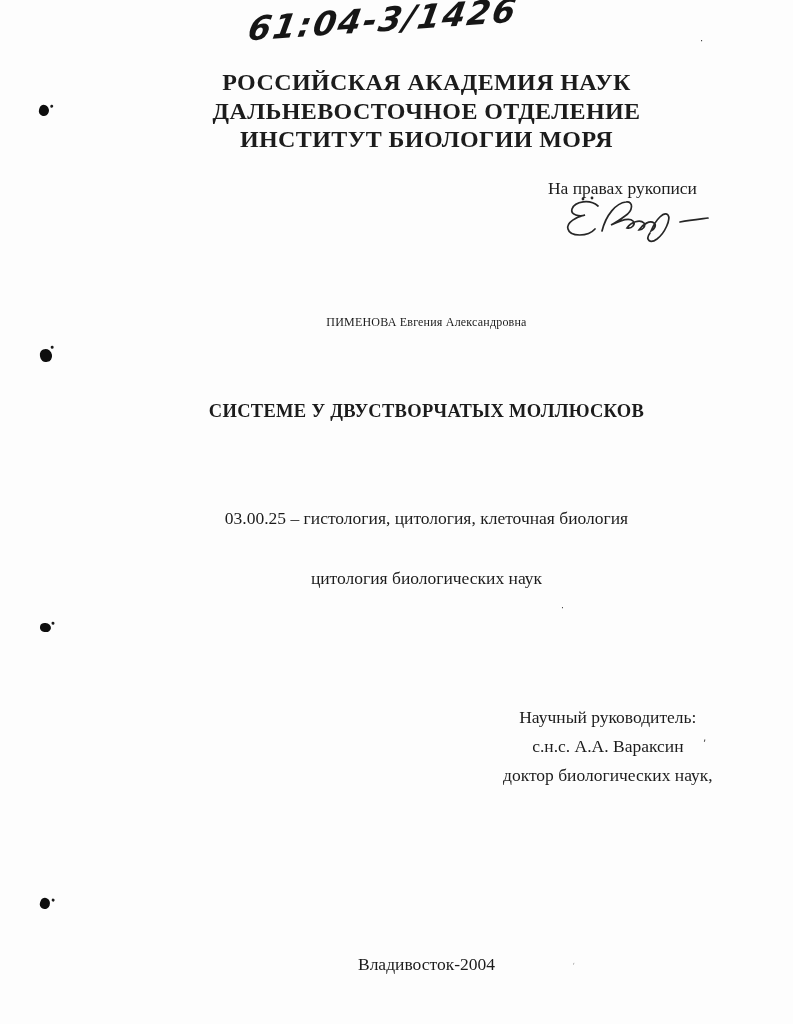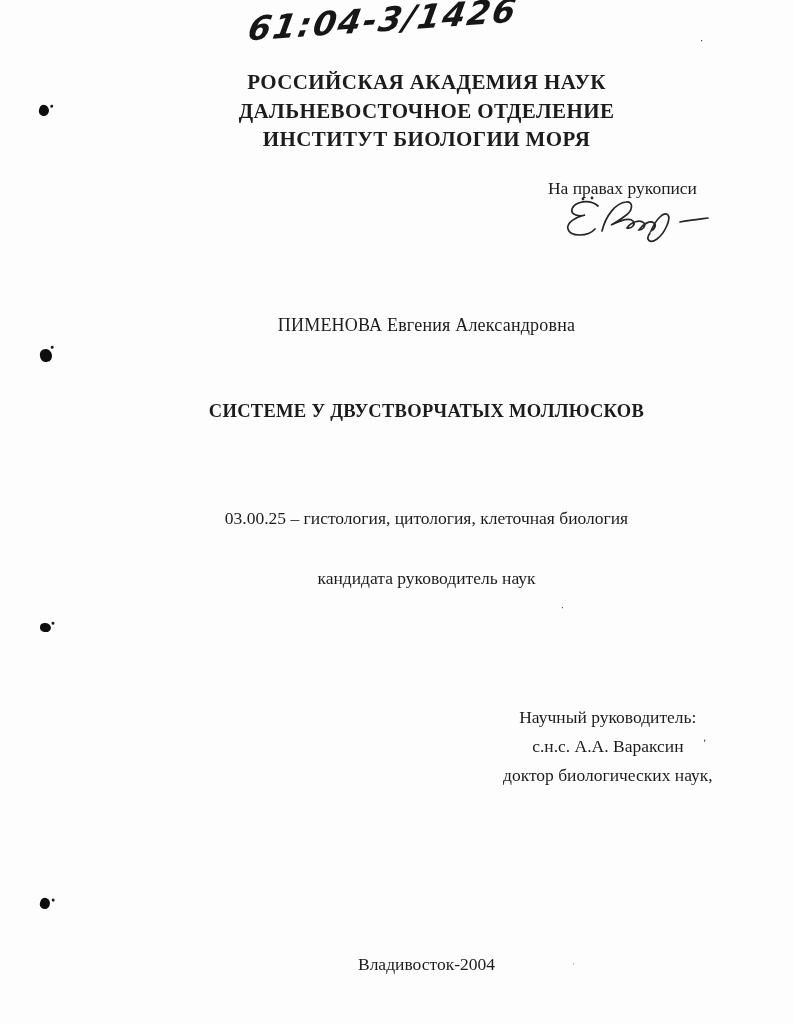--- a/index.html
+++ b/index.html
@@ -39,21 +39,21 @@
     font-size: 33px;
     letter-spacing: 2px;
     color: #161616;
     transform: rotate(-4deg) skewX(-14deg);
     white-space: nowrap;
   }
 
   .header-block {
     top: 68px;
     font-weight: bold;
-    font-size: 21px;
+    font-size: 24px;
     line-height: 28.5px;
     letter-spacing: 0.4px;
   }
 
   .manuscript-note {
     top: 178px;
     right: 96px;
     font-size: 17.5px;
     text-align: right;
   }
@@ -61,21 +61,21 @@
   .signature {
     position: absolute;
     left: 552px;
     top: 196px;
     width: 160px;
     height: 50px;
   }
 
   .author-line {
     top: 315px;
-    font-size: 18px;
+    font-size: 12px;
     letter-spacing: 0.2px;
   }
 
   .title-block {
     top: 396px;
     font-weight: bold;
     font-size: 18.5px;
     line-height: 30px;
     letter-spacing: 0.3px;
   }
@@ -165,21 +165,21 @@
 
     <div class="abs center author-line">ПИМЕНОВА Евгения Александровна</div>
 
     <div class="abs center title-block">
       <div>СИСТЕМЕ У ДВУСТВОРЧАТЫХ МОЛЛЮСКОВ</div>
     </div>
 
     <div class="abs center specialty-line">03.00.25 – гистология, цитология, клеточная биология</div>
 
     <div class="abs center degree-block">
-      <div>кандидата руководитель наук</div>
+      <div>цитология биологических наук</div>
     </div>
 
     <div class="abs supervisor-block">
       <div>Научный руководитель:</div>
       <div>с.н.с. А.А. Вараксин</div>
       <div>доктор биологических наук,</div>
     </div>
 
     <div class="abs center imprint-line">Владивосток-2004</div>
   </div>

